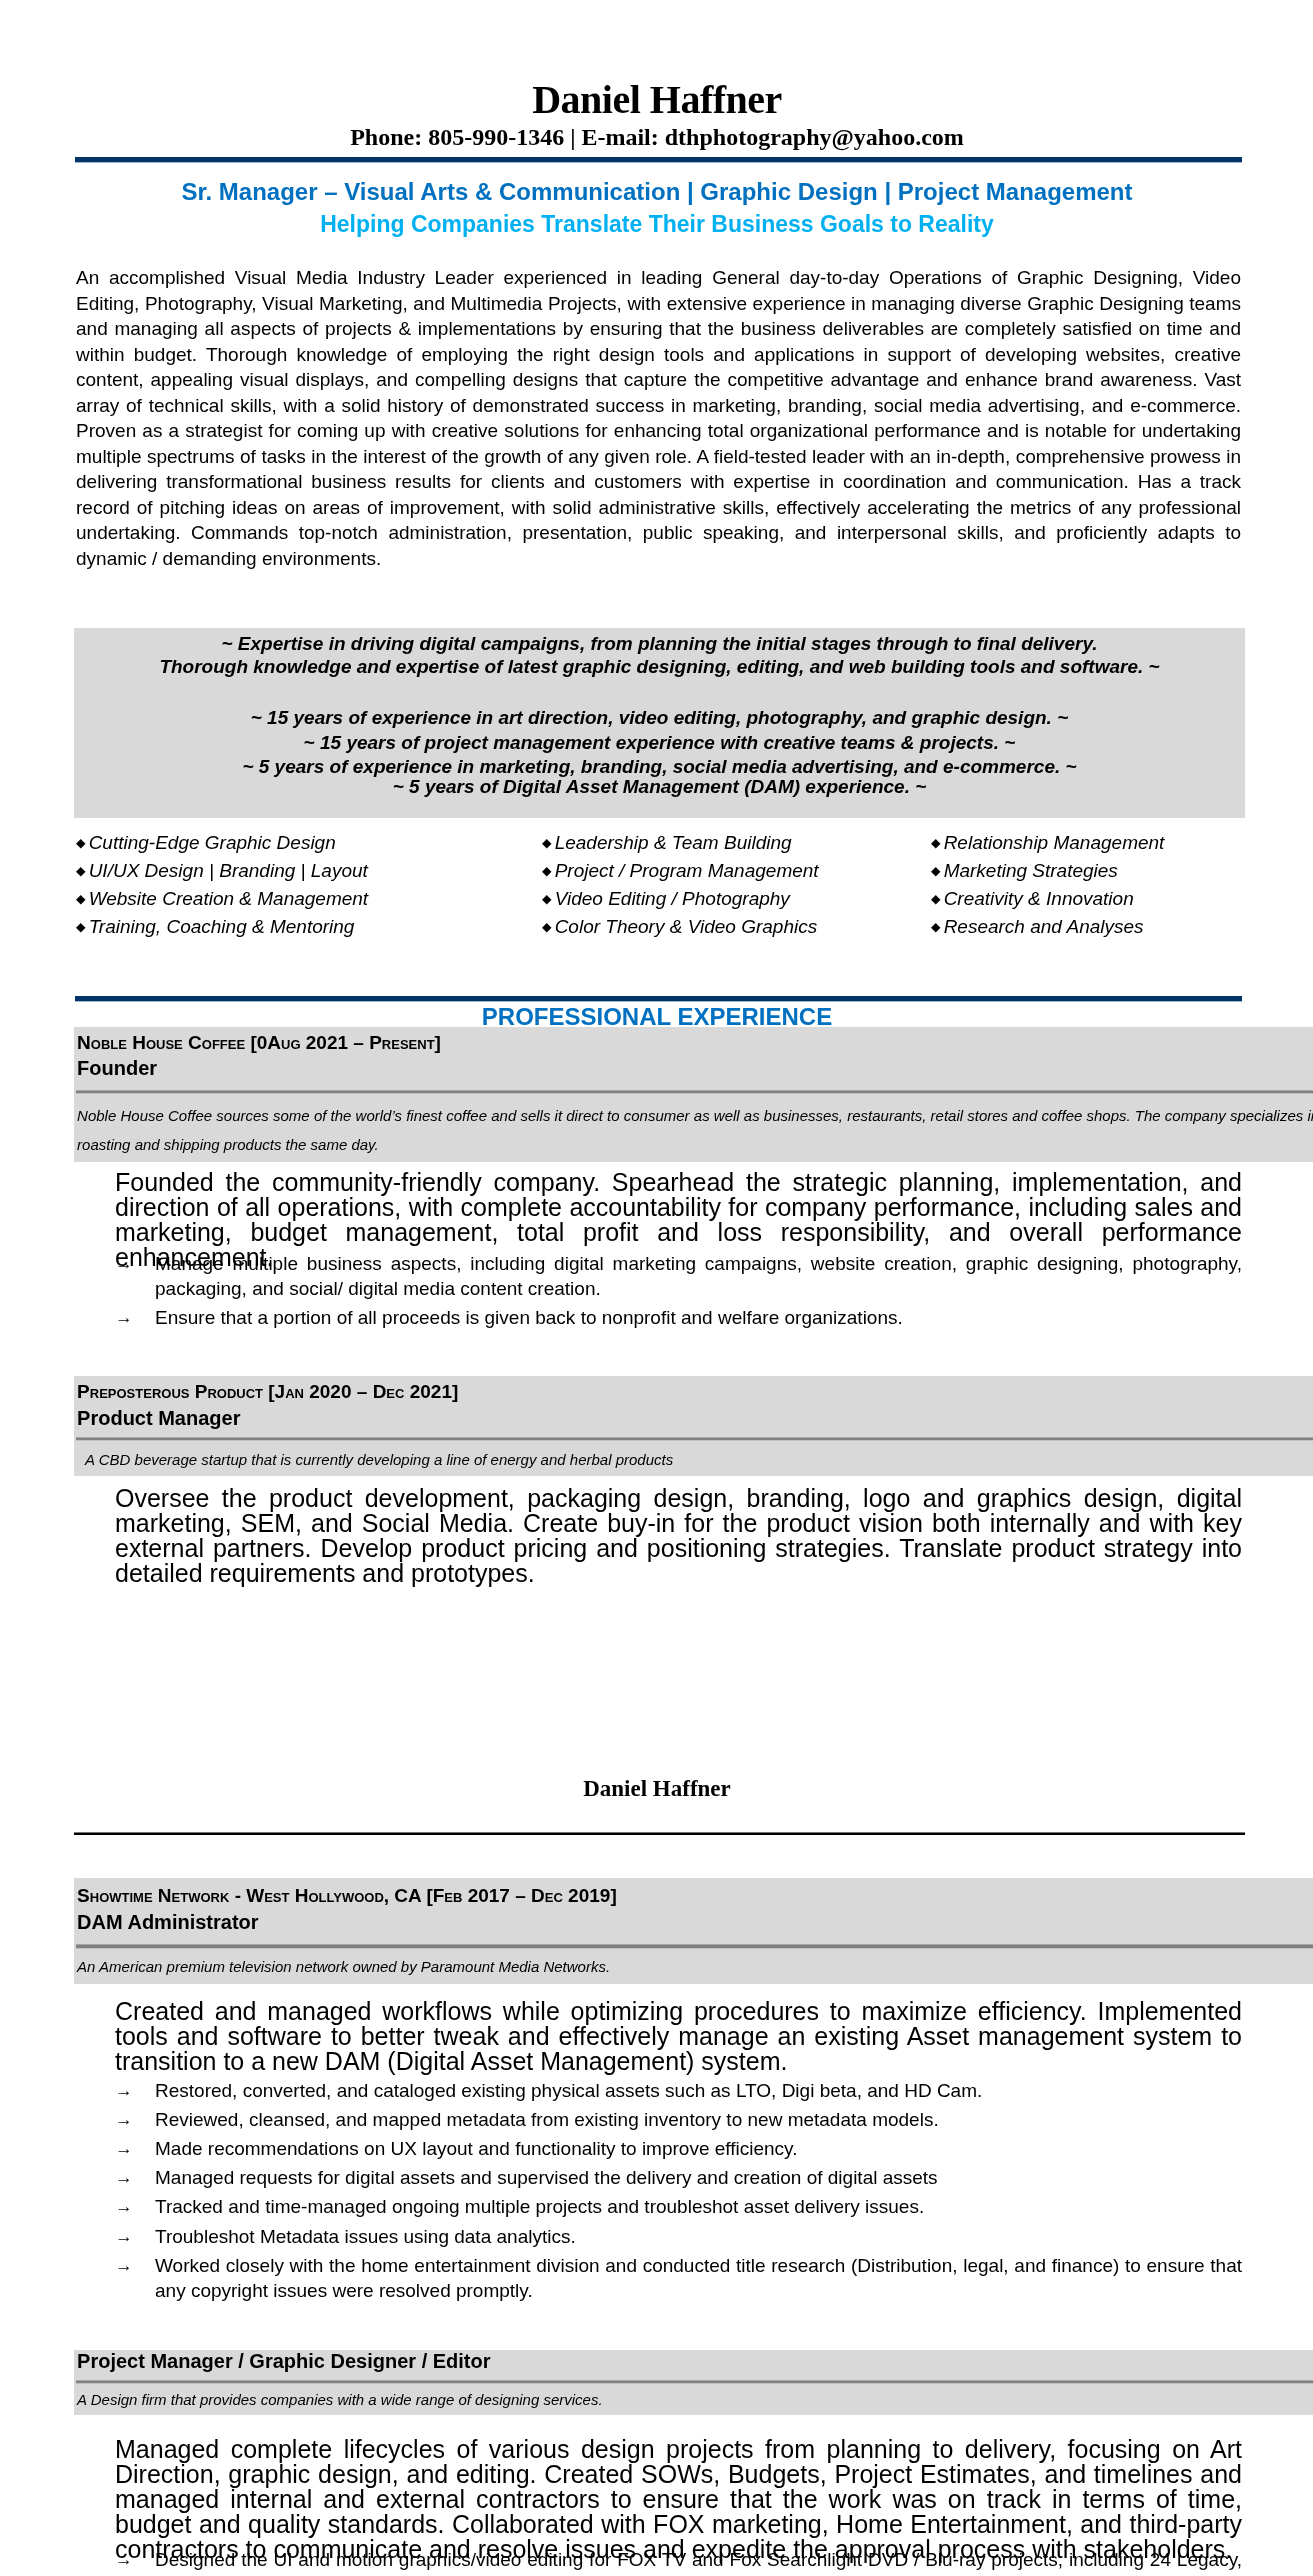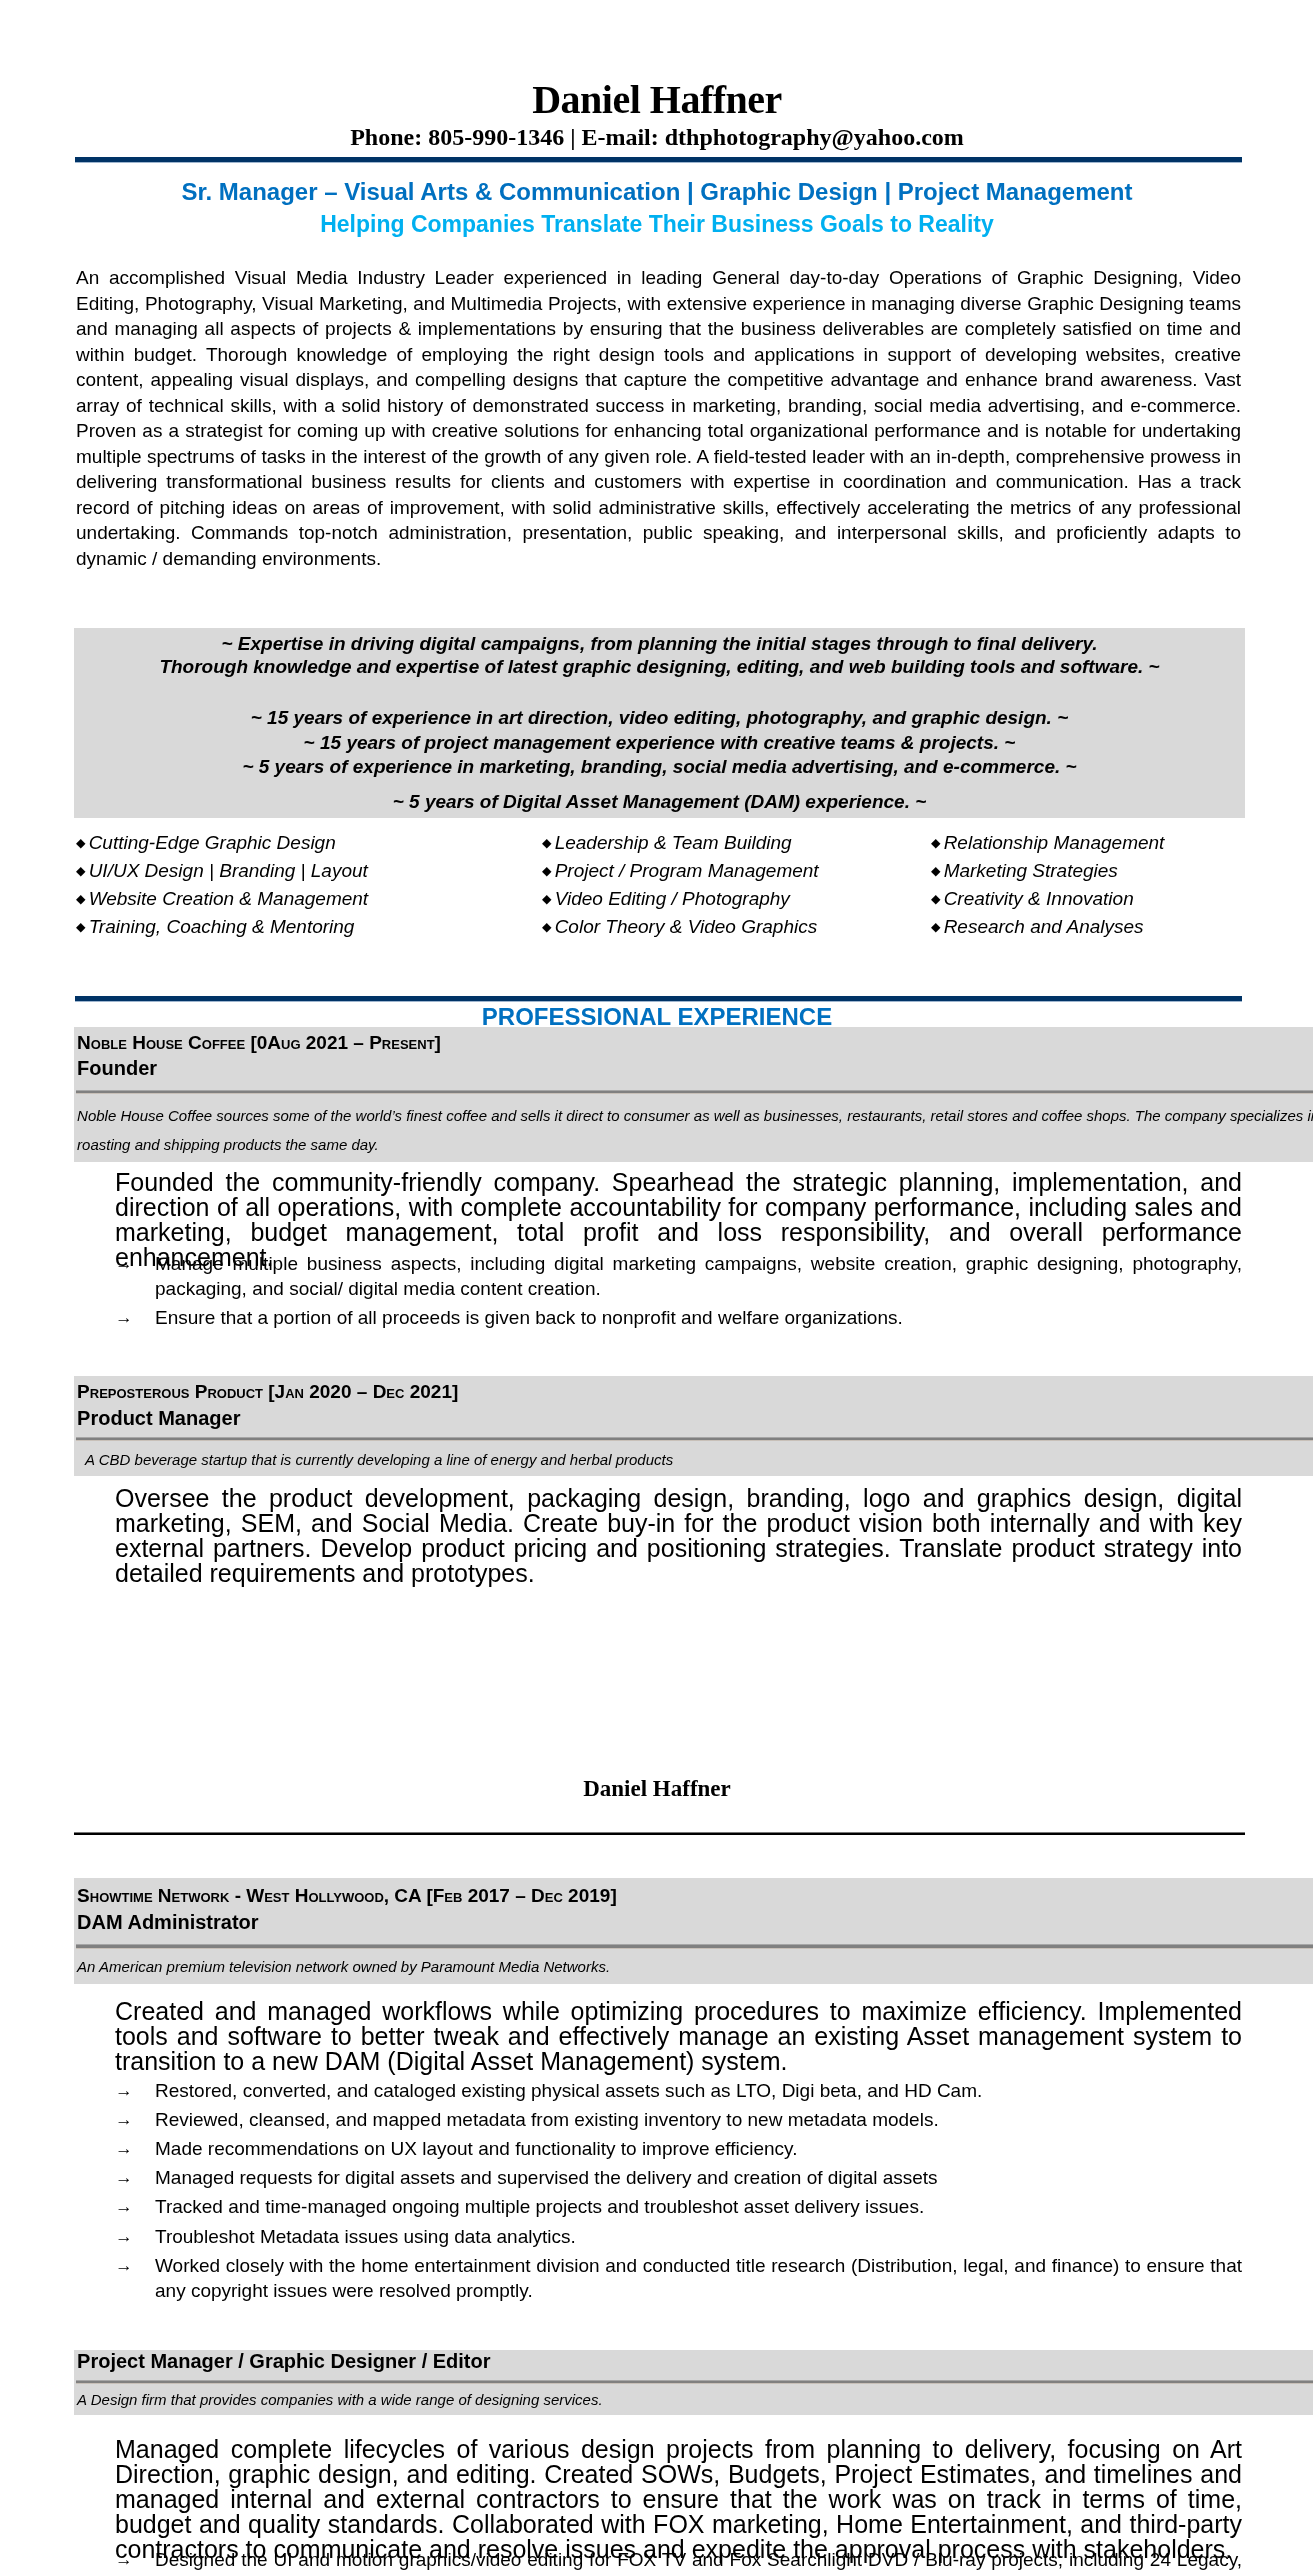--- a/index.html
+++ b/index.html
@@ -42,21 +42,21 @@
 <div class="abs center tagline">Helping Companies Translate Their Business Goals to Reality</div>
 
 <div class="abs summary">An accomplished Visual Media Industry Leader experienced in leading General day-to-day Operations of Graphic Designing, Video Editing, Photography, Visual Marketing, and Multimedia Projects, with extensive experience in managing diverse Graphic Designing teams and managing all aspects of projects &amp; implementations by ensuring that the business deliverables are completely satisfied on time and within budget. Thorough knowledge of employing the right design tools and applications in support of developing websites, creative content, appealing visual displays, and compelling designs that capture the competitive advantage and enhance brand awareness. Vast array of technical skills, with a solid history of demonstrated success in marketing, branding, social media advertising, and e-commerce. Proven as a strategist for coming up with creative solutions for enhancing total organizational performance and is notable for undertaking multiple spectrums of tasks in the interest of the growth of any given role. A field-tested leader with an in-depth, comprehensive prowess in delivering transformational business results for clients and customers with expertise in coordination and communication. Has a track record of pitching ideas on areas of improvement, with solid administrative skills, effectively accelerating the metrics of any professional undertaking. Commands top-notch administration, presentation, public speaking, and interpersonal skills, and proficiently adapts to dynamic / demanding environments.</div>
 
 <div class="abs hl-box">
   <div class="hl-line" style="top:28px;">Thorough knowledge and expertise of latest graphic designing, editing, and web building tools and software. ~</div>
   <div class="hl-line" style="top:5.2px;">~ Expertise in driving digital campaigns, from planning the initial stages through to final delivery.</div>
   <div class="hl-line" style="top:79px;">~ 15 years of experience in art direction, video editing, photography, and graphic design. ~</div>
   <div class="hl-line" style="top:104px;">~ 15 years of project management experience with creative teams &amp; projects. ~</div>
   <div class="hl-line" style="top:128px;">~ 5 years of experience in marketing, branding, social media advertising, and e-commerce. ~</div>
-  <div class="hl-line" style="top:163px;">~ 5 years of Digital Asset Management (DAM) experience. ~</div>
+  <div class="hl-line" style="top:148px;">~ 5 years of Digital Asset Management (DAM) experience. ~</div>
 </div>
 
 <div class="abs skills">
   <div class="skill"><span class="dia">◆</span><span>Cutting-Edge Graphic Design</span></div>
   <div class="skill"><span class="dia">◆</span><span>Leadership &amp; Team Building</span></div>
   <div class="skill"><span class="dia">◆</span><span>Relationship Management</span></div>
   <div class="skill"><span class="dia">◆</span><span>UI/UX Design | Branding | Layout</span></div>
   <div class="skill"><span class="dia">◆</span><span>Project / Program Management</span></div>
   <div class="skill"><span class="dia">◆</span><span>Marketing Strategies</span></div>
   <div class="skill"><span class="dia">◆</span><span>Website Creation &amp; Management</span></div>

